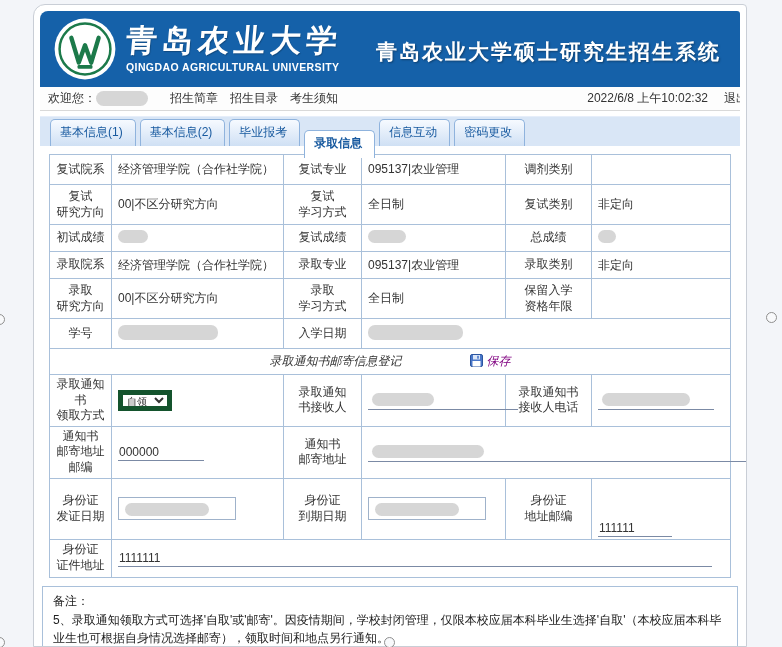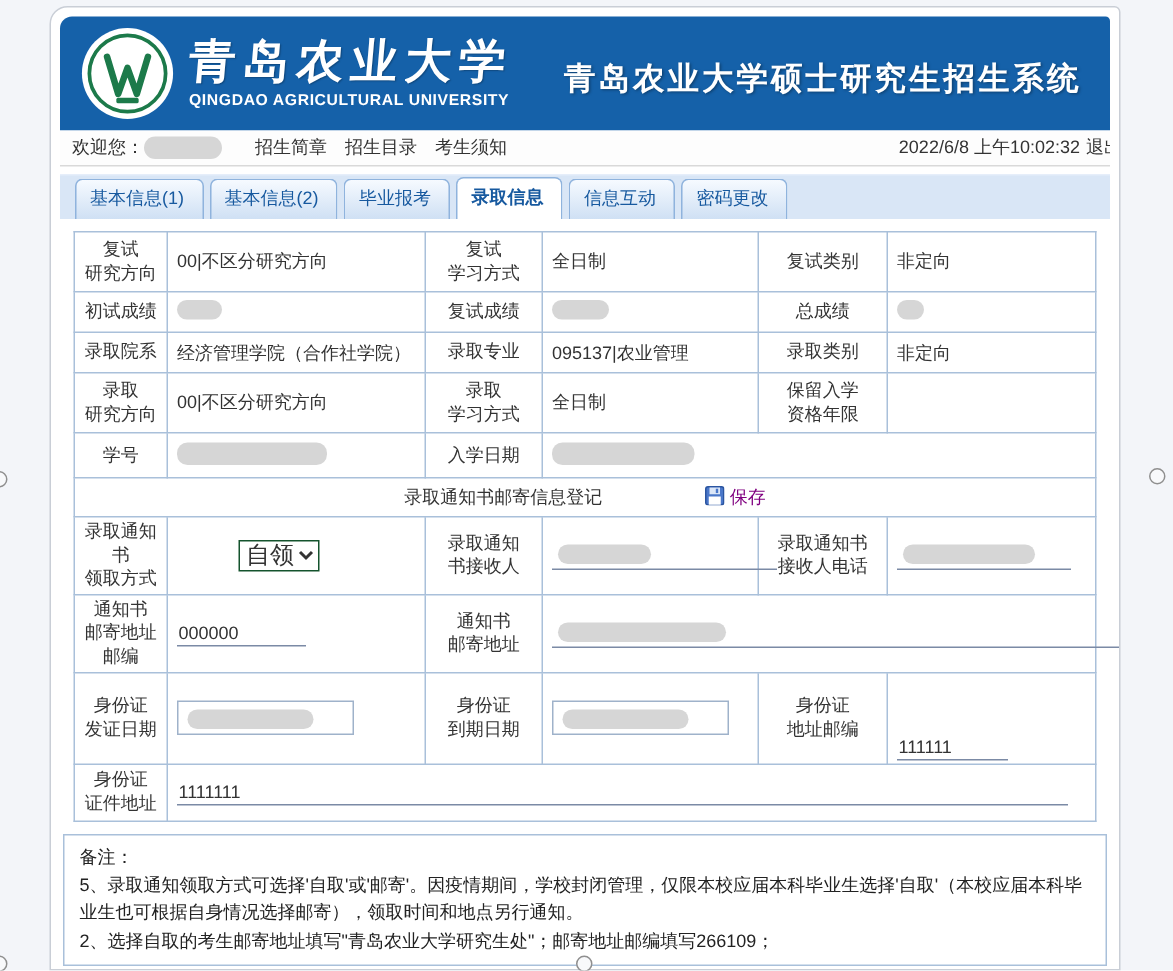--- a/index.html
+++ b/index.html
@@ -32,59 +32,59 @@
   }
   
   .navbar {
     margin:0 6px; height:24px; background:#fdfdfd;
     border-bottom:1px solid #d9d9d9; display:flex; align-items:center;
     font-size:12px; padding:0 4px 0 8px; overflow:hidden;
   }
   .nav-left { display:flex; align-items:center; gap:0; flex:1 1 auto; }
   .nav-link { color:#333; text-decoration:none; margin-left:12px; cursor:pointer; }
   .nav-link:first-of-type { margin-left:22px; }
-  .nav-right { display:flex; align-items:center; gap:4px; flex:0 0 auto; margin-right:-12px; }
+  .nav-right { display:flex; align-items:center; gap:16px; flex:0 0 auto; margin-right:-12px; }
   .blur { background:#d6d6d6; border-radius:7px; display:inline-block; }
   .blur.name { width:52px; height:15px; border-radius:8px; }
   
   .tabstrip {
     margin:5px 6px 0 6px; background:#d9e6f6; border-top:1px solid #e6eefa;
     padding:5px 0 0 10px; height:30px; display:flex; align-items:flex-end; gap:4px;
   }
   .tab {
     font-size:12px; color:#17599f; background:linear-gradient(#f6faff,#cfe0f4);
     border:1px solid #8fb3dd; border-bottom:none; border-radius:5px 5px 0 0;
     padding:4px 12px 5px 9px; cursor:pointer; white-space:nowrap;
   }
   .tab.active {
-    background:#ffffff; font-weight:bold; padding-bottom:6px; position:relative; top:0;
+    background:#ffffff; font-weight:bold; padding-bottom:6px; position:relative; top:12px;
   }
   
   .content { padding:8px 0 0 0; }
   table.adm {
     border-collapse:collapse; width:682px; margin:0 auto; table-layout:fixed;
     font-size:12px;
   }
   table.adm td { border:1px solid #a9c0da; padding:2px 6px; vertical-align:middle; }
   td.lbl { text-align:center; white-space:pre-line; line-height:1.3; }
   td.val { text-align:left; }
   tr.h30 td { height:30px; } tr.h40 td { height:40px; } tr.h27 td { height:27px; }
   tr.h26 td { height:26px; } tr.h42 td { height:42px; } tr.h44 td { height:44px; }
   tr.h46 td { height:46px; } tr.h38 td { height:38px; }
   .c1{width:62px;} .c2{width:172px;} .c3{width:78px;} .c4{width:144px;} .c5{width:86px;}
   
-  .sec-cell { text-align:left; }
+  .sec-cell { text-align:left;font-style:italic; }
   .sec-inner { display:flex; justify-content:center; align-items:center; gap:8px; }
   .sec-title { font-size:12px; color:#333; }
   .save-btn { display:inline-flex; align-items:center; gap:4px; margin-left:60px;
               text-decoration:none; cursor:pointer; }
   .save-label { color:#800080; font-size:12px; }
   
-  select.pickup { font-size:16px; height:21px; width:54px; border:1px solid #14532d;
-                  background:#fff; color:#333;margin-left:41px; }
+  select.pickup { font-size:10px; height:21px; width:54px; border:5px solid #14532d;
+                  background:#fff; color:#333; }
   .uline { border:none; border-bottom:1px solid #7b8aa5; font-size:12px; color:#333;
            background:transparent; height:17px; padding:0 1px; font-family:inherit; }
   .uwrap { display:inline-block; border-bottom:1px solid #7b8aa5; height:19px;
            vertical-align:middle; position:relative; }
   .uwrap .blur { position:absolute; left:4px; top:2px; }
   .boxwrap { display:inline-block; border:1px solid #9fb2ca; height:23px; background:#fff;
              position:relative; vertical-align:middle; }
   .boxwrap .blur { position:absolute; left:6px; top:5px; }
   
   .notes {
@@ -145,20 +145,28 @@
     <table class="adm">
       <colgroup>
         <col class="c1">
           <col class="c2">
           <col class="c3">
           <col class="c4">
           <col class="c5">
           <col>
       </colgroup>
       <tbody>
+          <tr class="h30">
+        <td class="lbl">复试院系</td>
+        <td class="val">经济管理学院（合作社学院）</td>
+        <td class="lbl">复试专业</td>
+        <td class="val">095137|农业管理</td>
+        <td class="lbl">调剂类别</td>
+        <td class="val"></td>
+      </tr>
       <tr class="h40">
         <td class="lbl">复试
 研究方向</td>
         <td class="val">00|不区分研究方向</td>
         <td class="lbl">复试
 学习方式</td>
         <td class="val">全日制</td>
         <td class="lbl">复试类别</td>
         <td class="val">非定向</td>
       </tr>

